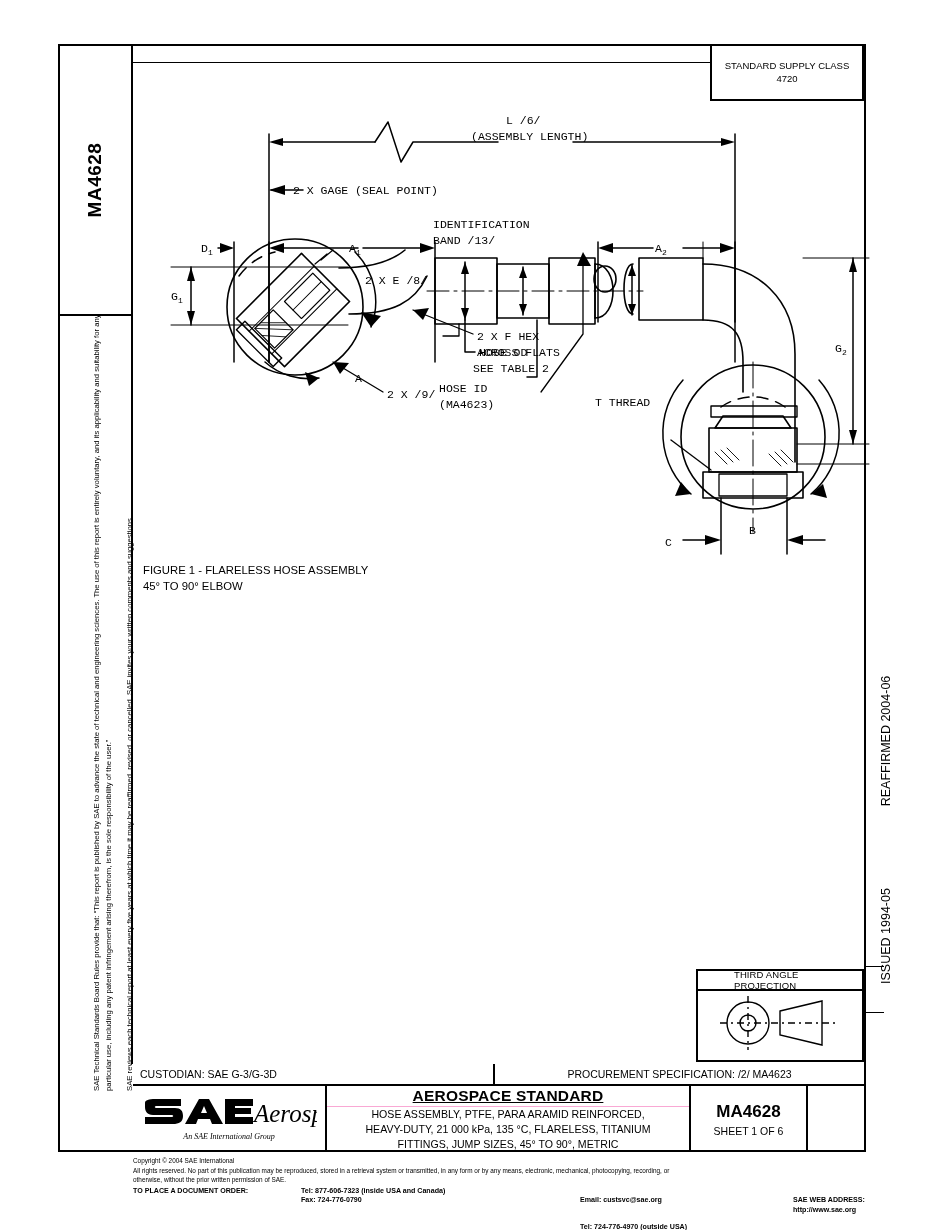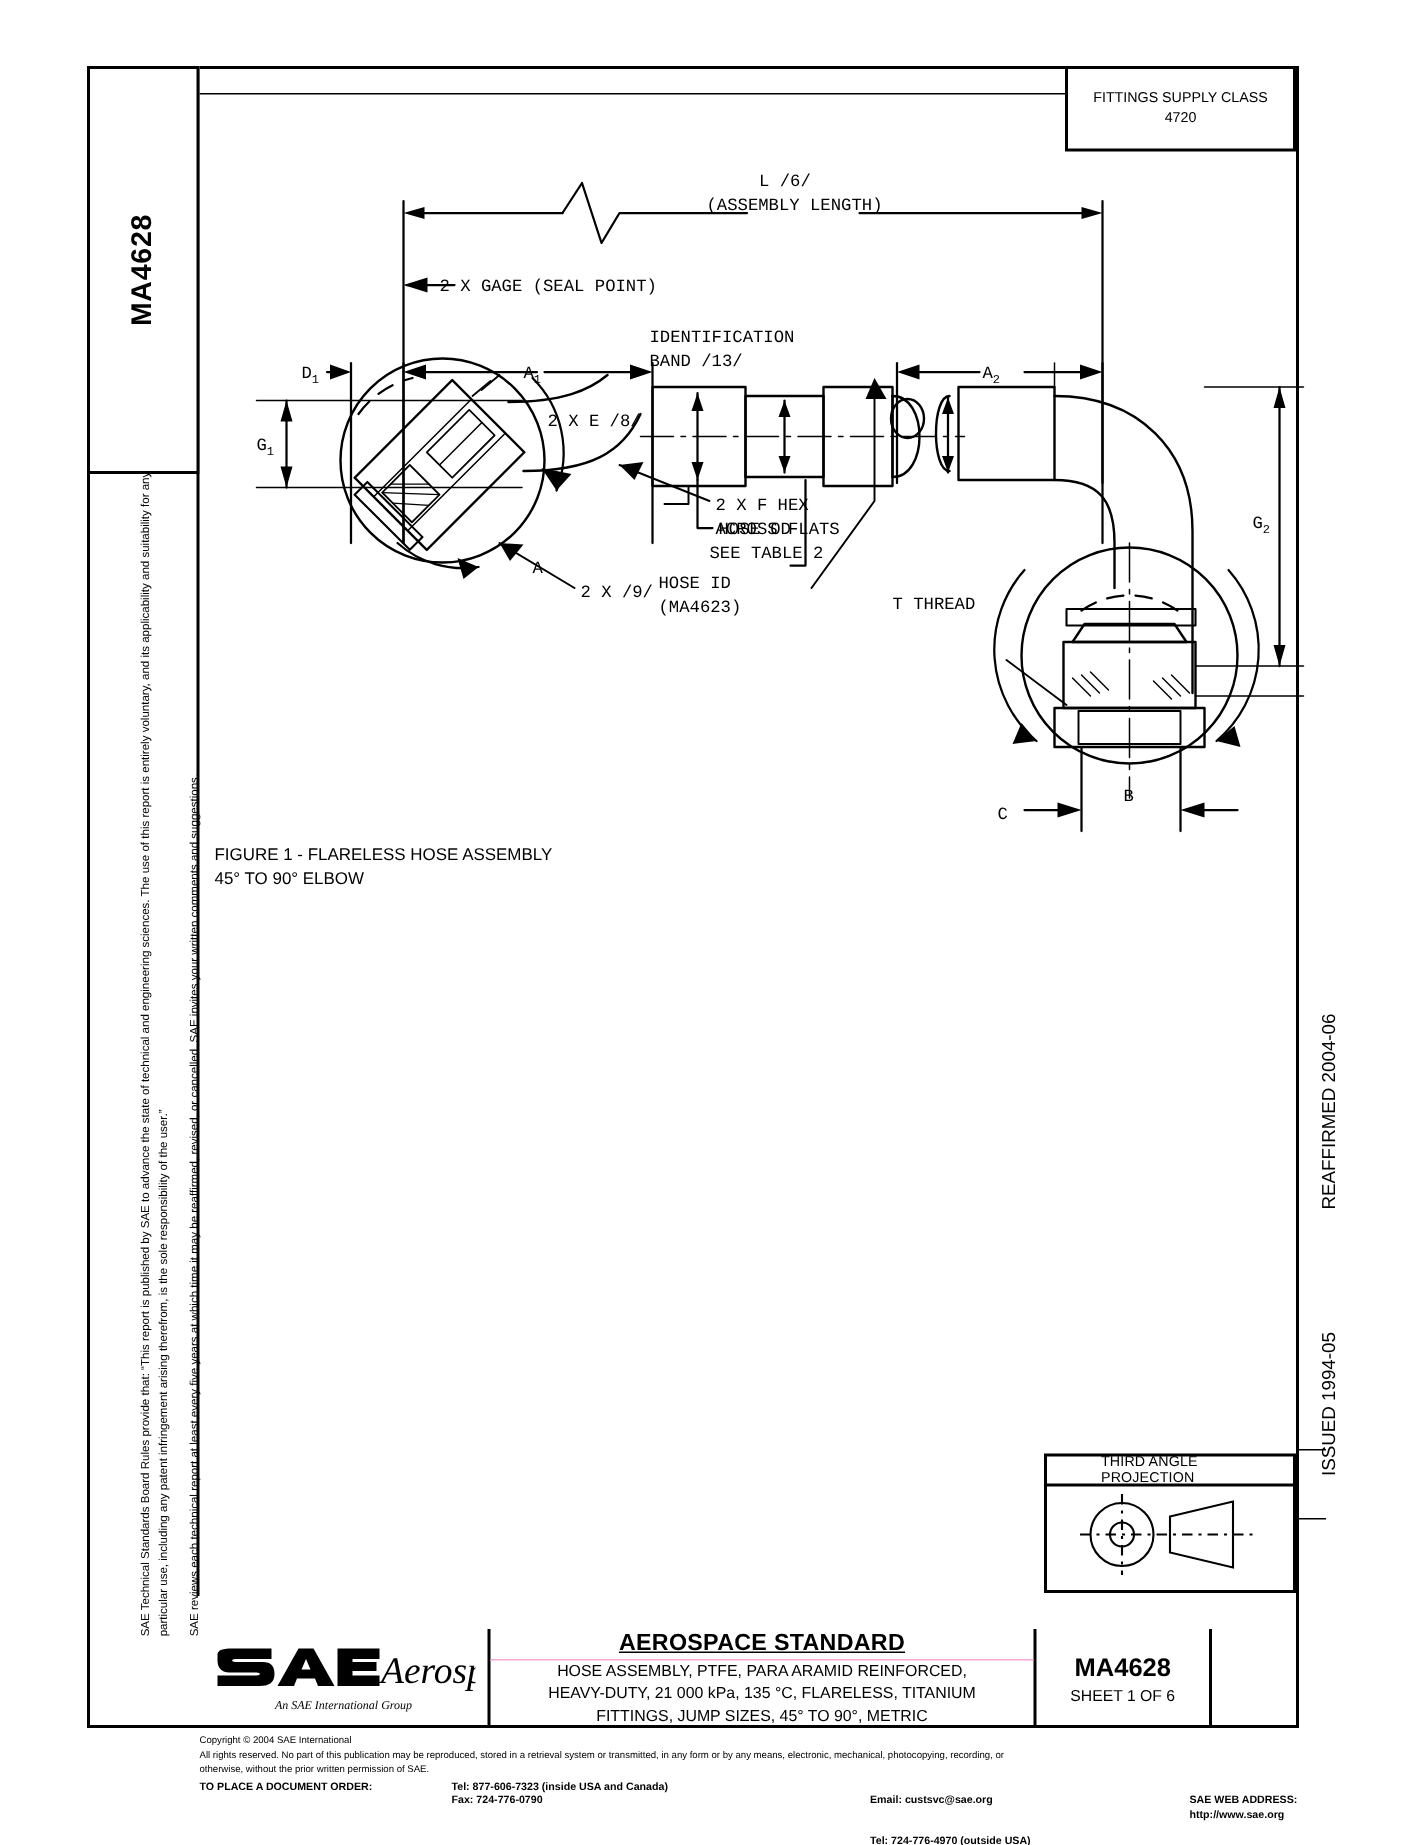--- a/index.html
+++ b/index.html
@@ -158,21 +158,21 @@
   <div id="outer-border"></div>
   <div id="top-inner-rule"></div>
   <div id="left-col-div"></div>
   <div id="right-col-div"></div>
 
   <div id="ma-box">
     <span class="vtext">MA4628</span>
   </div>
 
   <div id="fsc-box">
-    <span>FITTINGS SUPPLY CLASS</span>
+    <span>STANDARD SUPPLY CLASS</span>
     <span>4720</span>
   </div>
 
   <div id="dates">
     <div class="vdate" id="reaffirmed">REAFFIRMED 2004-06</div>
     <div class="vdate" id="issued">ISSUED 1994-05</div>
   </div>
   <div class="rtick" style="top:966px;"></div>
   <div class="rtick" style="top:1012px;"></div>
 
@@ -379,20 +379,24 @@
           <circle cx="50" cy="32" r="21"></circle>
           <circle cx="50" cy="32" r="8"></circle>
           <line x1="50" y1="5" x2="50" y2="59" stroke-dasharray="7 4 2 4"></line>
           <line x1="22" y1="32" x2="140" y2="32" stroke-dasharray="7 4 2 4"></line>
           <polygon points="82,20 124,10 124,54 82,44"></polygon>
         </g>
       </svg>
     </div>
   </div>
 
+  <div id="cust-row">
+    <div class="cell-l">CUSTODIAN: SAE G-3/G-3D</div>
+    <div class="cell-r">PROCUREMENT SPECIFICATION: /2/ MA4623</div>
+  </div>
 
   <div id="title-row">
     <div id="logo-cell">
       <svg width="176" height="34" viewBox="0 0 176 34">
         <g>
           <path d="M4 6 C 4 3, 8 2, 14 2 L40 2 L40 9 L16 9 C13 9 13 11 16 11 L34 11 C40 11 42 14 42 19 C42 25 38 27 32 27 L4 27 L4 20 L30 20 C33 20 33 18 30 18 L12 18 C6 18 4 14 4 10 Z" fill="#000"></path>
           <path d="M44 27 L58 2 L68 2 L82 27 L71 27 L69 22 L57 22 L55 27 Z M60 16 L66 16 L63 9 Z" fill="#000"></path>
           <path d="M84 2 L112 2 L112 9 L94 9 L94 11 L110 11 L110 17 L94 17 L94 20 L112 20 L112 27 L84 27 Z" fill="#000"></path>
           <text x="113" y="25" font-family="'Liberation Serif', serif" font-style="italic" font-size="25" fill="#000">Aerospace</text>
         </g>

